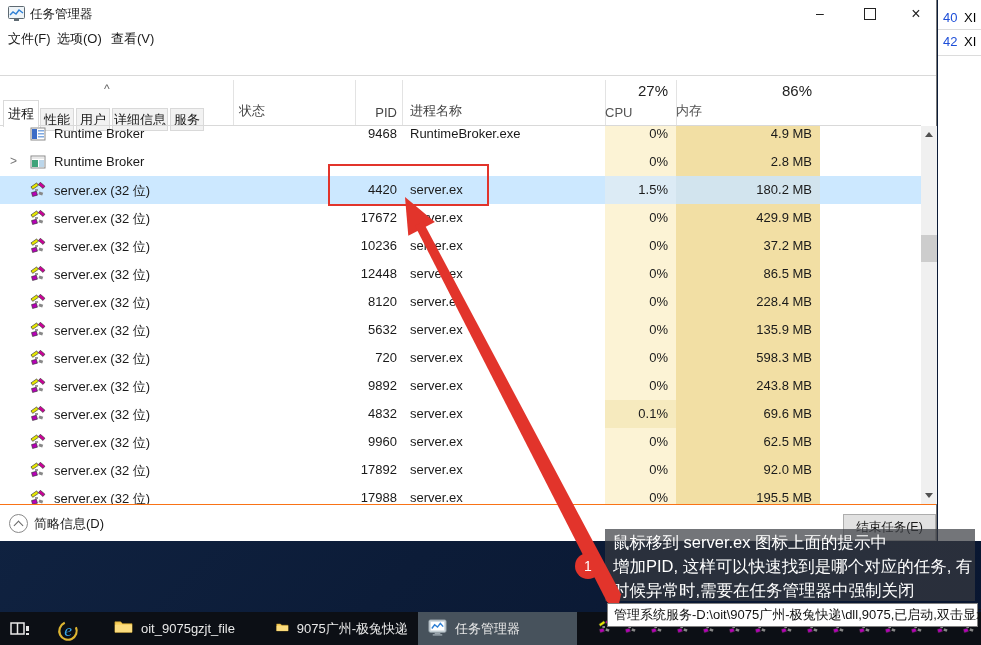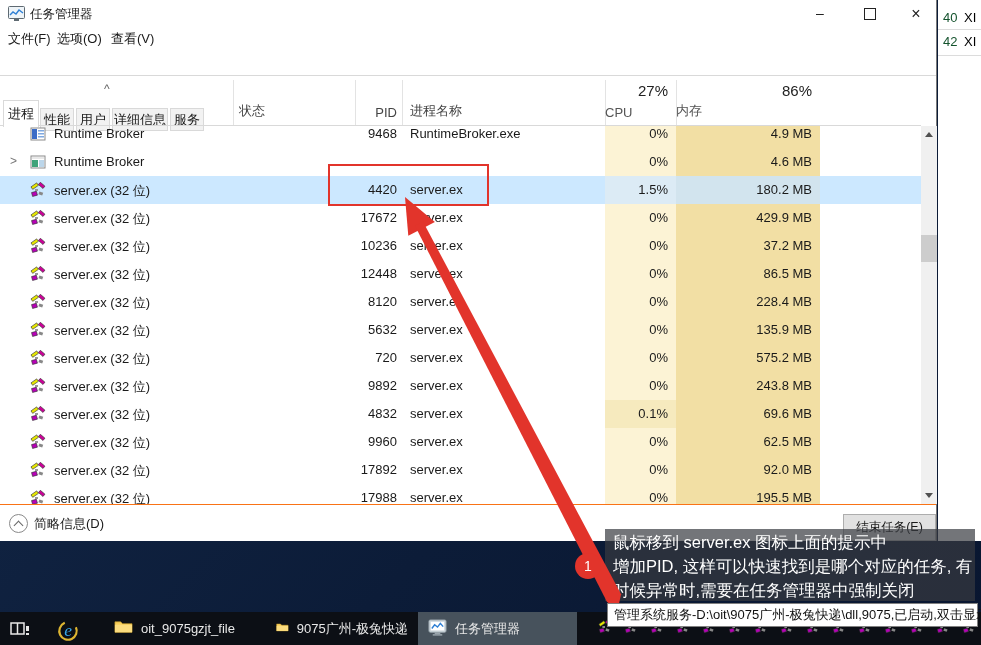--- a/index.html
+++ b/index.html
@@ -2,21 +2,21 @@
 <html><head>
 <meta charset="utf-8">
 <style>
   html,body{margin:0;padding:0;background:#222;}
   #stage{position:relative;width:981px;height:645px;overflow:hidden;
     font-family:"Liberation Sans","DejaVu Sans",sans-serif;
     background:linear-gradient(135deg,#14294a 0%,#0c1c38 60%,#091630 100%);}
   
   #bgwin{position:absolute;left:938px;top:0;width:43px;height:541px;background:#fff;}
   #bgwin .hline{position:absolute;left:0;width:43px;height:1px;background:#dcdcdc;}
-  #bgwin .num{position:absolute;font-size:13px;color:#14532d;}
+  #bgwin .num{position:absolute;font-size:13px;color:#1d4ed8;}
   #bgwin .xi{position:absolute;font-size:13px;color:#000000;}
   
   #win{position:absolute;left:0;top:0;width:937px;height:541px;background:#fff;
        border-right:1px solid #7a7a7a;box-sizing:border-box;color:#1a1a1a;}
   #titlebar{position:absolute;left:0;top:0;width:100%;height:27px;}
   #title-icon{position:absolute;left:8px;top:6px;width:17px;height:15px;}
   #title-text{position:absolute;left:30px;top:6px;font-size:12.5px;}
   .wbtn{position:absolute;top:0;width:36px;height:27px;text-align:center;line-height:27px;color:#222;}
   #btn-min{left:802px;font-size:14px;}
   #btn-max{left:852px;}
@@ -161,21 +161,21 @@
           <span class="ric"><svg viewBox="0 0 16 16">
               <rect x="1" y="2" width="14" height="12" fill="#fff" stroke="#8a8a8a"></rect>
               <rect x="2" y="3" width="12" height="2" fill="#e8e8e8"></rect>
               <rect x="2" y="6" width="6" height="7" fill="#3fa37a"></rect>
               <rect x="9" y="6" width="5" height="7" fill="#bcd6ea"></rect>
             </svg></span>
           <span class="rname">Runtime Broker</span>
           <span class="rpid"></span>
           <span class="rproc"></span>
           <span class="rcpu">0%</span>
-          <span class="rmem">4.6 MB</span>
+          <span class="rmem">2.8 MB</span>
         </div>
         <div class="row selected">
           <span class="ric"><svg viewBox="0 0 16 16">
               <rect x="1" y="3" width="7" height="3" fill="#e6e600" stroke="#333" stroke-width="0.6" transform="rotate(-35 4 4)"></rect>
               <rect x="9" y="2" width="6" height="3" fill="#cc0099" stroke="#333" stroke-width="0.6" transform="rotate(40 12 3)"></rect>
               <rect x="2" y="10" width="5" height="4" fill="#b800b8" stroke="#333" stroke-width="0.6" transform="rotate(-15 4 12)"></rect>
               <rect x="9" y="10" width="4" height="3" fill="#888" transform="rotate(20 11 11)"></rect>
               <rect x="5" y="7" width="3" height="2" fill="#999"></rect>
             </svg></span>
           <span class="rname">server.ex (32 位)</span>
@@ -259,21 +259,21 @@
               <rect x="1" y="3" width="7" height="3" fill="#e6e600" stroke="#333" stroke-width="0.6" transform="rotate(-35 4 4)"></rect>
               <rect x="9" y="2" width="6" height="3" fill="#cc0099" stroke="#333" stroke-width="0.6" transform="rotate(40 12 3)"></rect>
               <rect x="2" y="10" width="5" height="4" fill="#b800b8" stroke="#333" stroke-width="0.6" transform="rotate(-15 4 12)"></rect>
               <rect x="9" y="10" width="4" height="3" fill="#888" transform="rotate(20 11 11)"></rect>
               <rect x="5" y="7" width="3" height="2" fill="#999"></rect>
             </svg></span>
           <span class="rname">server.ex (32 位)</span>
           <span class="rpid">720</span>
           <span class="rproc">server.ex</span>
           <span class="rcpu">0%</span>
-          <span class="rmem">575.2 MB</span>
+          <span class="rmem">598.3 MB</span>
         </div>
         <div class="row">
           <span class="ric"><svg viewBox="0 0 16 16">
               <rect x="1" y="3" width="7" height="3" fill="#e6e600" stroke="#333" stroke-width="0.6" transform="rotate(-35 4 4)"></rect>
               <rect x="9" y="2" width="6" height="3" fill="#cc0099" stroke="#333" stroke-width="0.6" transform="rotate(40 12 3)"></rect>
               <rect x="2" y="10" width="5" height="4" fill="#b800b8" stroke="#333" stroke-width="0.6" transform="rotate(-15 4 12)"></rect>
               <rect x="9" y="10" width="4" height="3" fill="#888" transform="rotate(20 11 11)"></rect>
               <rect x="5" y="7" width="3" height="2" fill="#999"></rect>
             </svg></span>
           <span class="rname">server.ex (32 位)</span>

